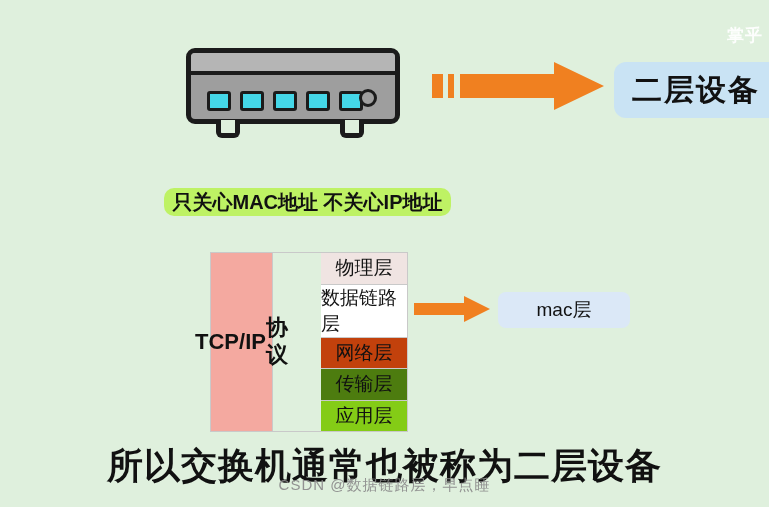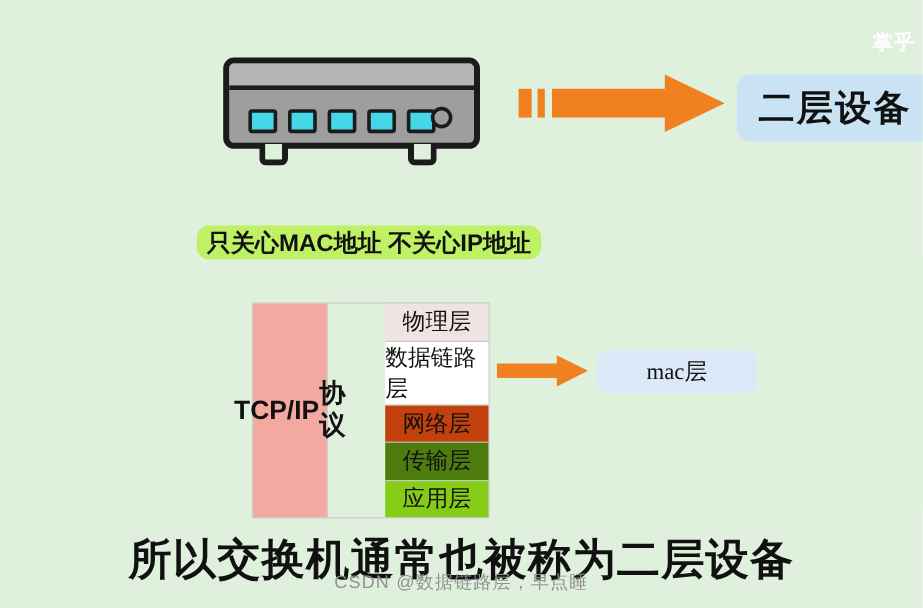--- a/index.html
+++ b/index.html
@@ -210,21 +210,20 @@
     width: 132px;
     height: 36px;
     background: #dbe8f7;
     border-radius: 8px;
     display: flex;
     align-items: center;
     justify-content: center;
     font-size: 19px;
     color: #111;
     box-sizing: border-box;
-    font-family: Liberation Serif, serif;
   }
 
   
   .caption {
     position: absolute;
     left: 0;
     right: 0;
     bottom: 16px;
     text-align: center;
     font-size: 36px;

